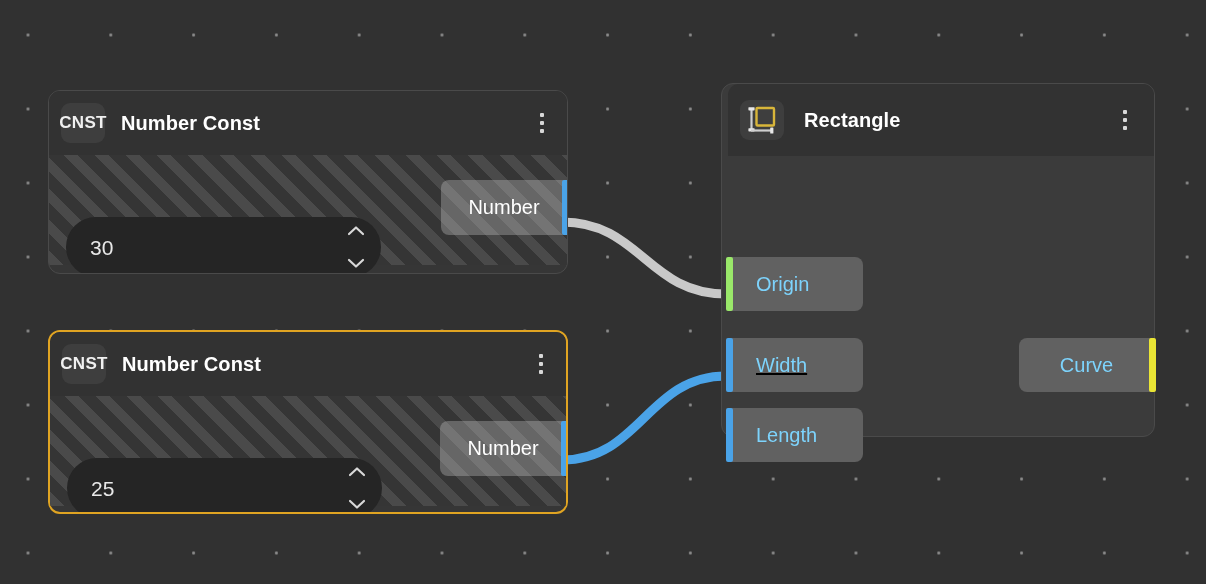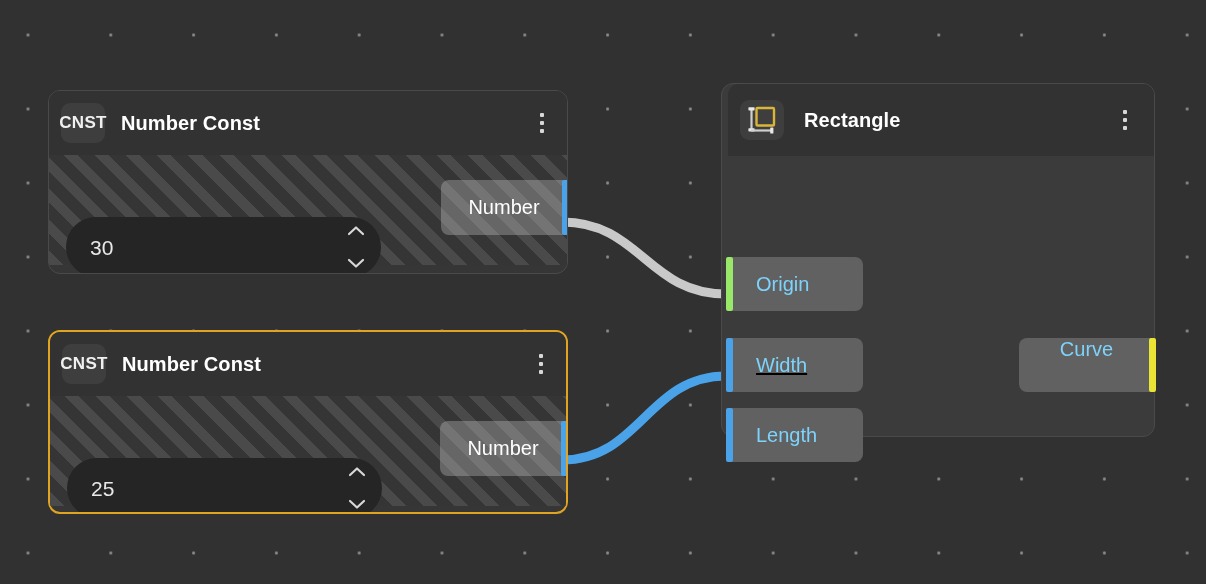--- a/index.html
+++ b/index.html
@@ -217,20 +217,21 @@
     white-space: nowrap;
   }
   .out-pill {
     position: absolute;
     right: 0;
     height: 54px;
     min-width: 135px;
     background: #616161;
     border-radius: 8px 0 0 8px;
     display: flex;
+    align-items: center;
     justify-content: center;
     padding: 0 20px;
     box-sizing: border-box;
   }
 </style>
 </head>
 <body>
 
 <div id="canvas">
 

